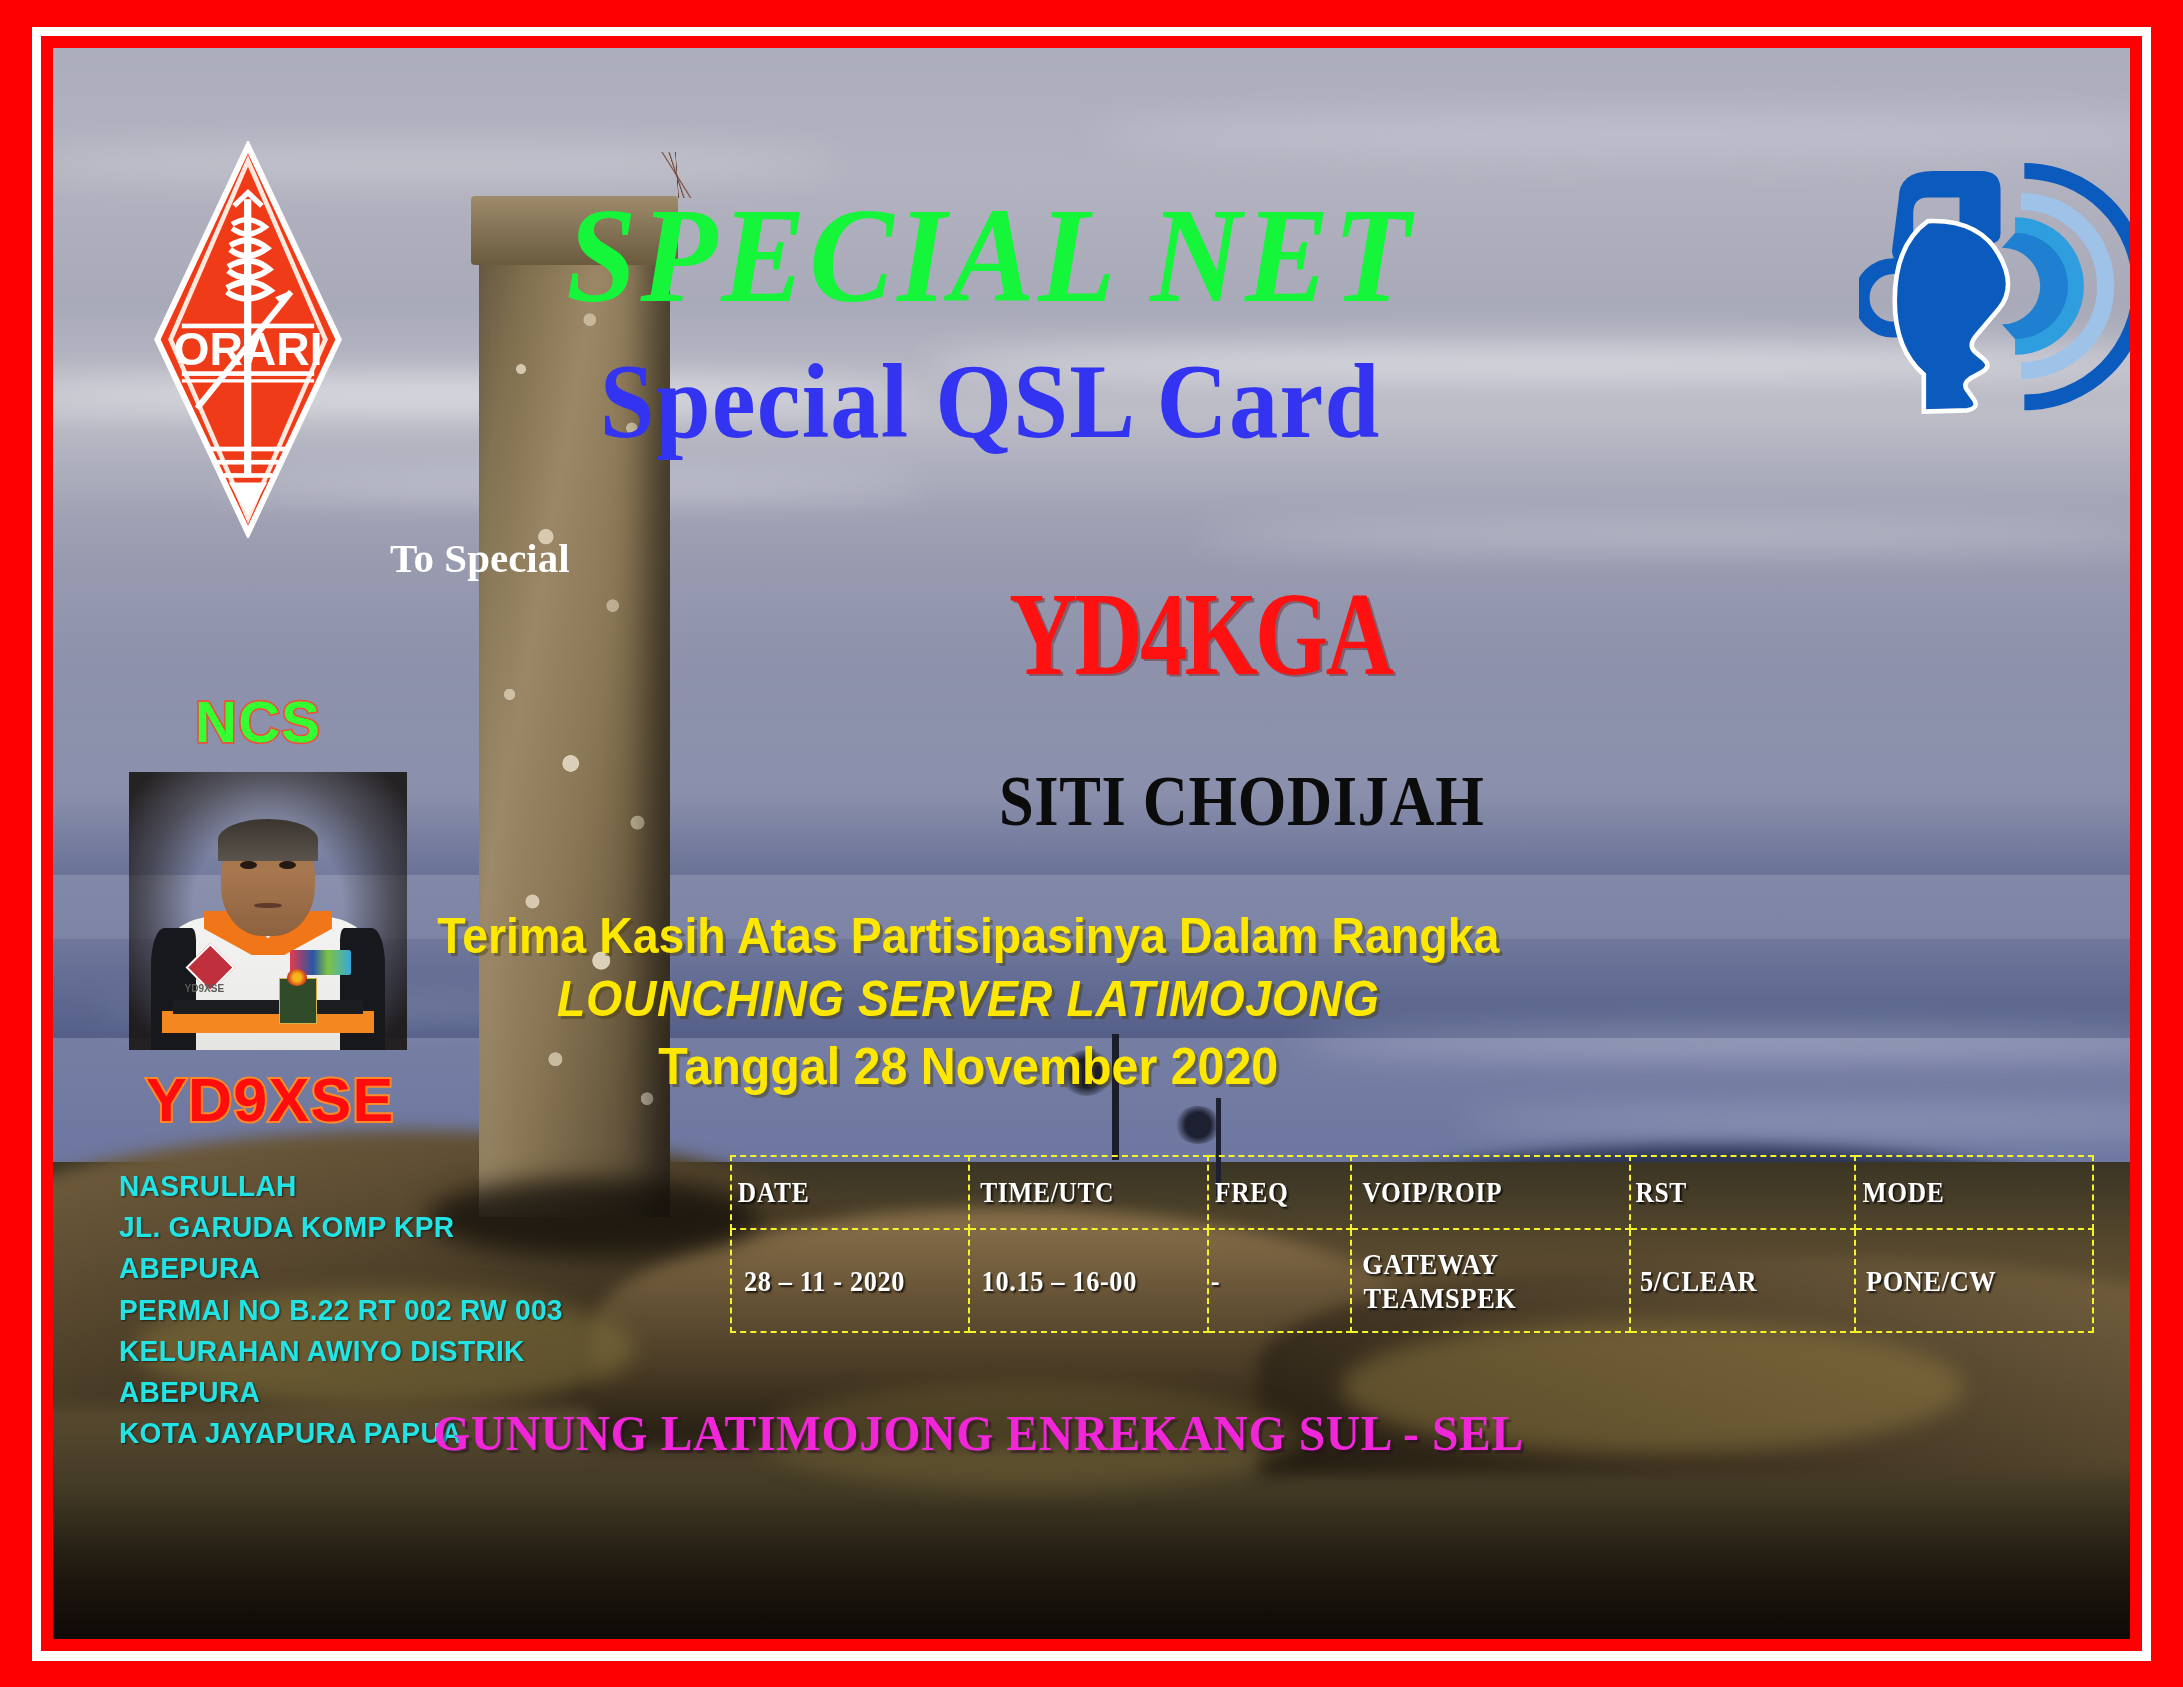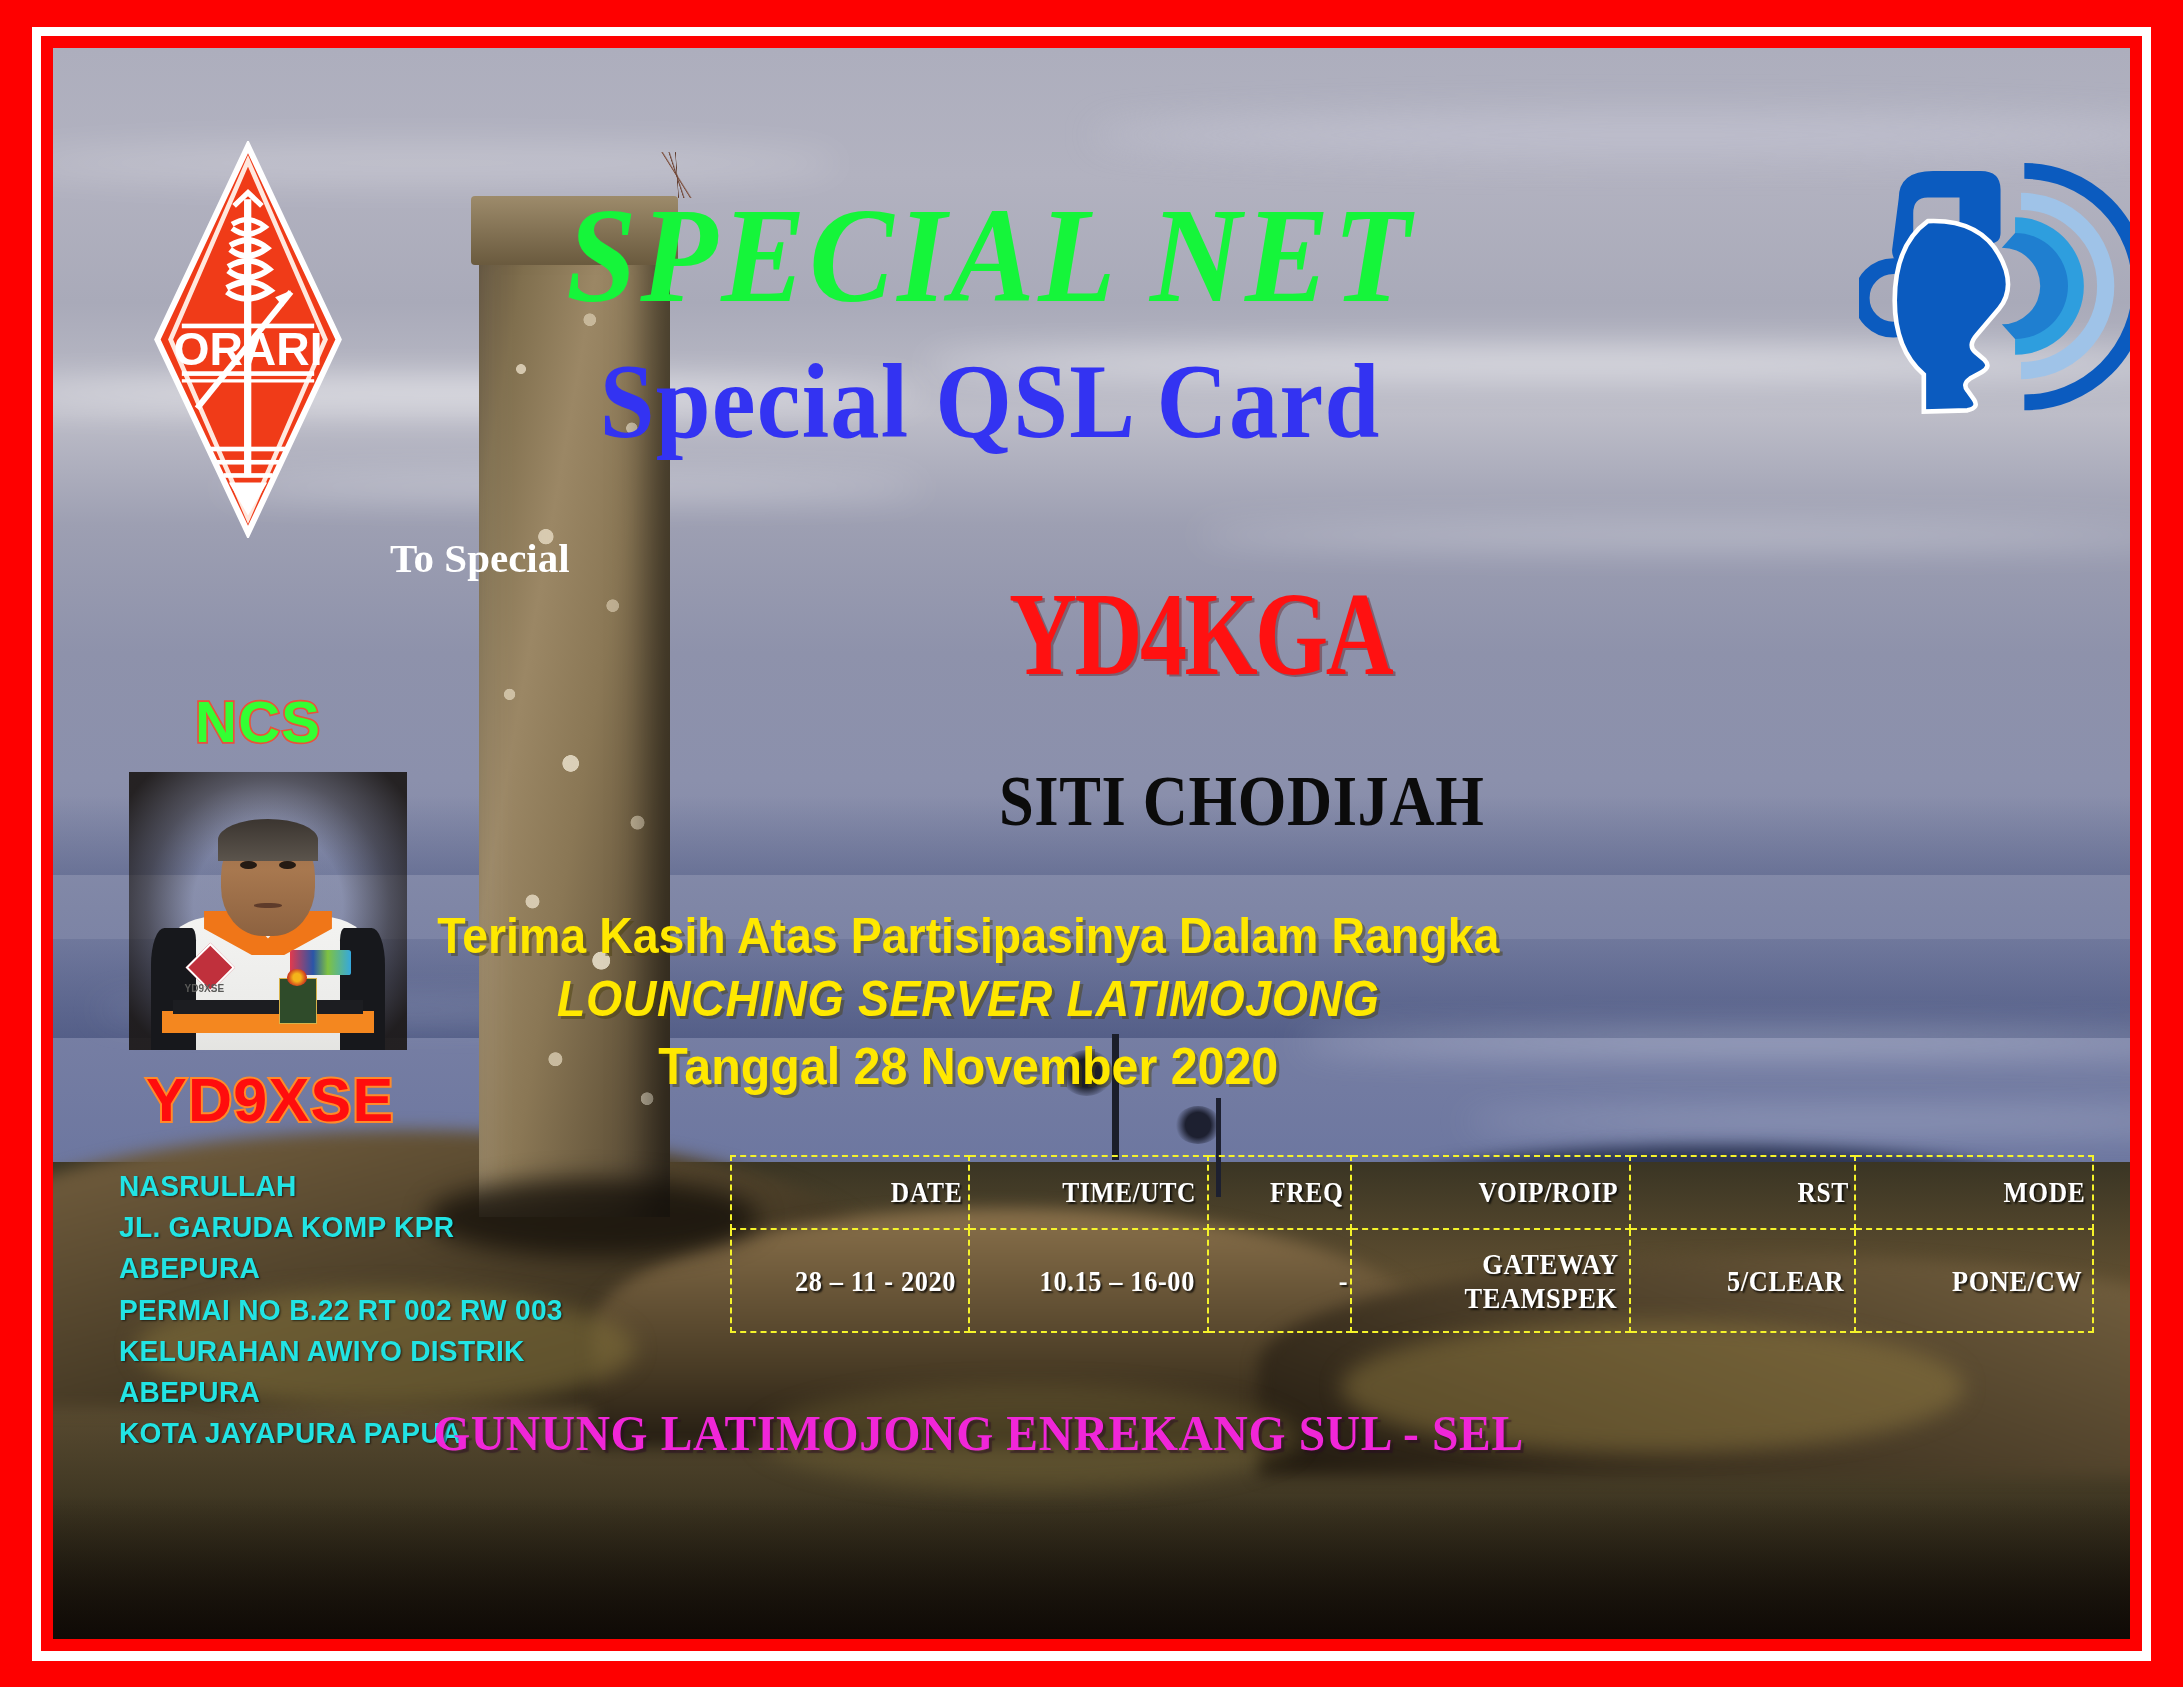--- a/index.html
+++ b/index.html
@@ -89,21 +89,21 @@
 
   #t-motto{left:79px;top:1591px;font:bold 48px/1 "Liberation Serif",serif;color:#e8821e;
      letter-spacing:0.7px;transform:scaleX(.92);transform-origin:left top;}
   #t-address{left:1267px;top:1588px;font:bold 48px/1 "Liberation Serif",serif;color:#14c455;
      letter-spacing:0.7px;transform:scaleX(.92);transform-origin:left top;}
 
   
   #qsotable{position:absolute;left:677px;top:1107px;width:1364px;height:171px;
      border-collapse:collapse;table-layout:fixed;}
   #qsotable th,#qsotable td{
-     border:2.6px dashed #f5f32a;color:#ffffff;text-align:right;vertical-align:middle;
+     border:2.6px dashed #f5f32a;color:#ffffff;text-align:left;vertical-align:middle;
      font-family:"Liberation Serif",serif;font-weight:bold;
      text-shadow:2px 2px 2px rgba(0,0,0,.75);}
   #qsotable th{height:69px;font-size:29px;letter-spacing:0.7px;}
   #qsotable td{height:99px;font-size:30px;letter-spacing:0.7px;}
   #qsotable th span,#qsotable td span{display:inline-block;transform:scaleX(.88);}
 </style>
 </head>
 <body>
 
 <div id="card">

